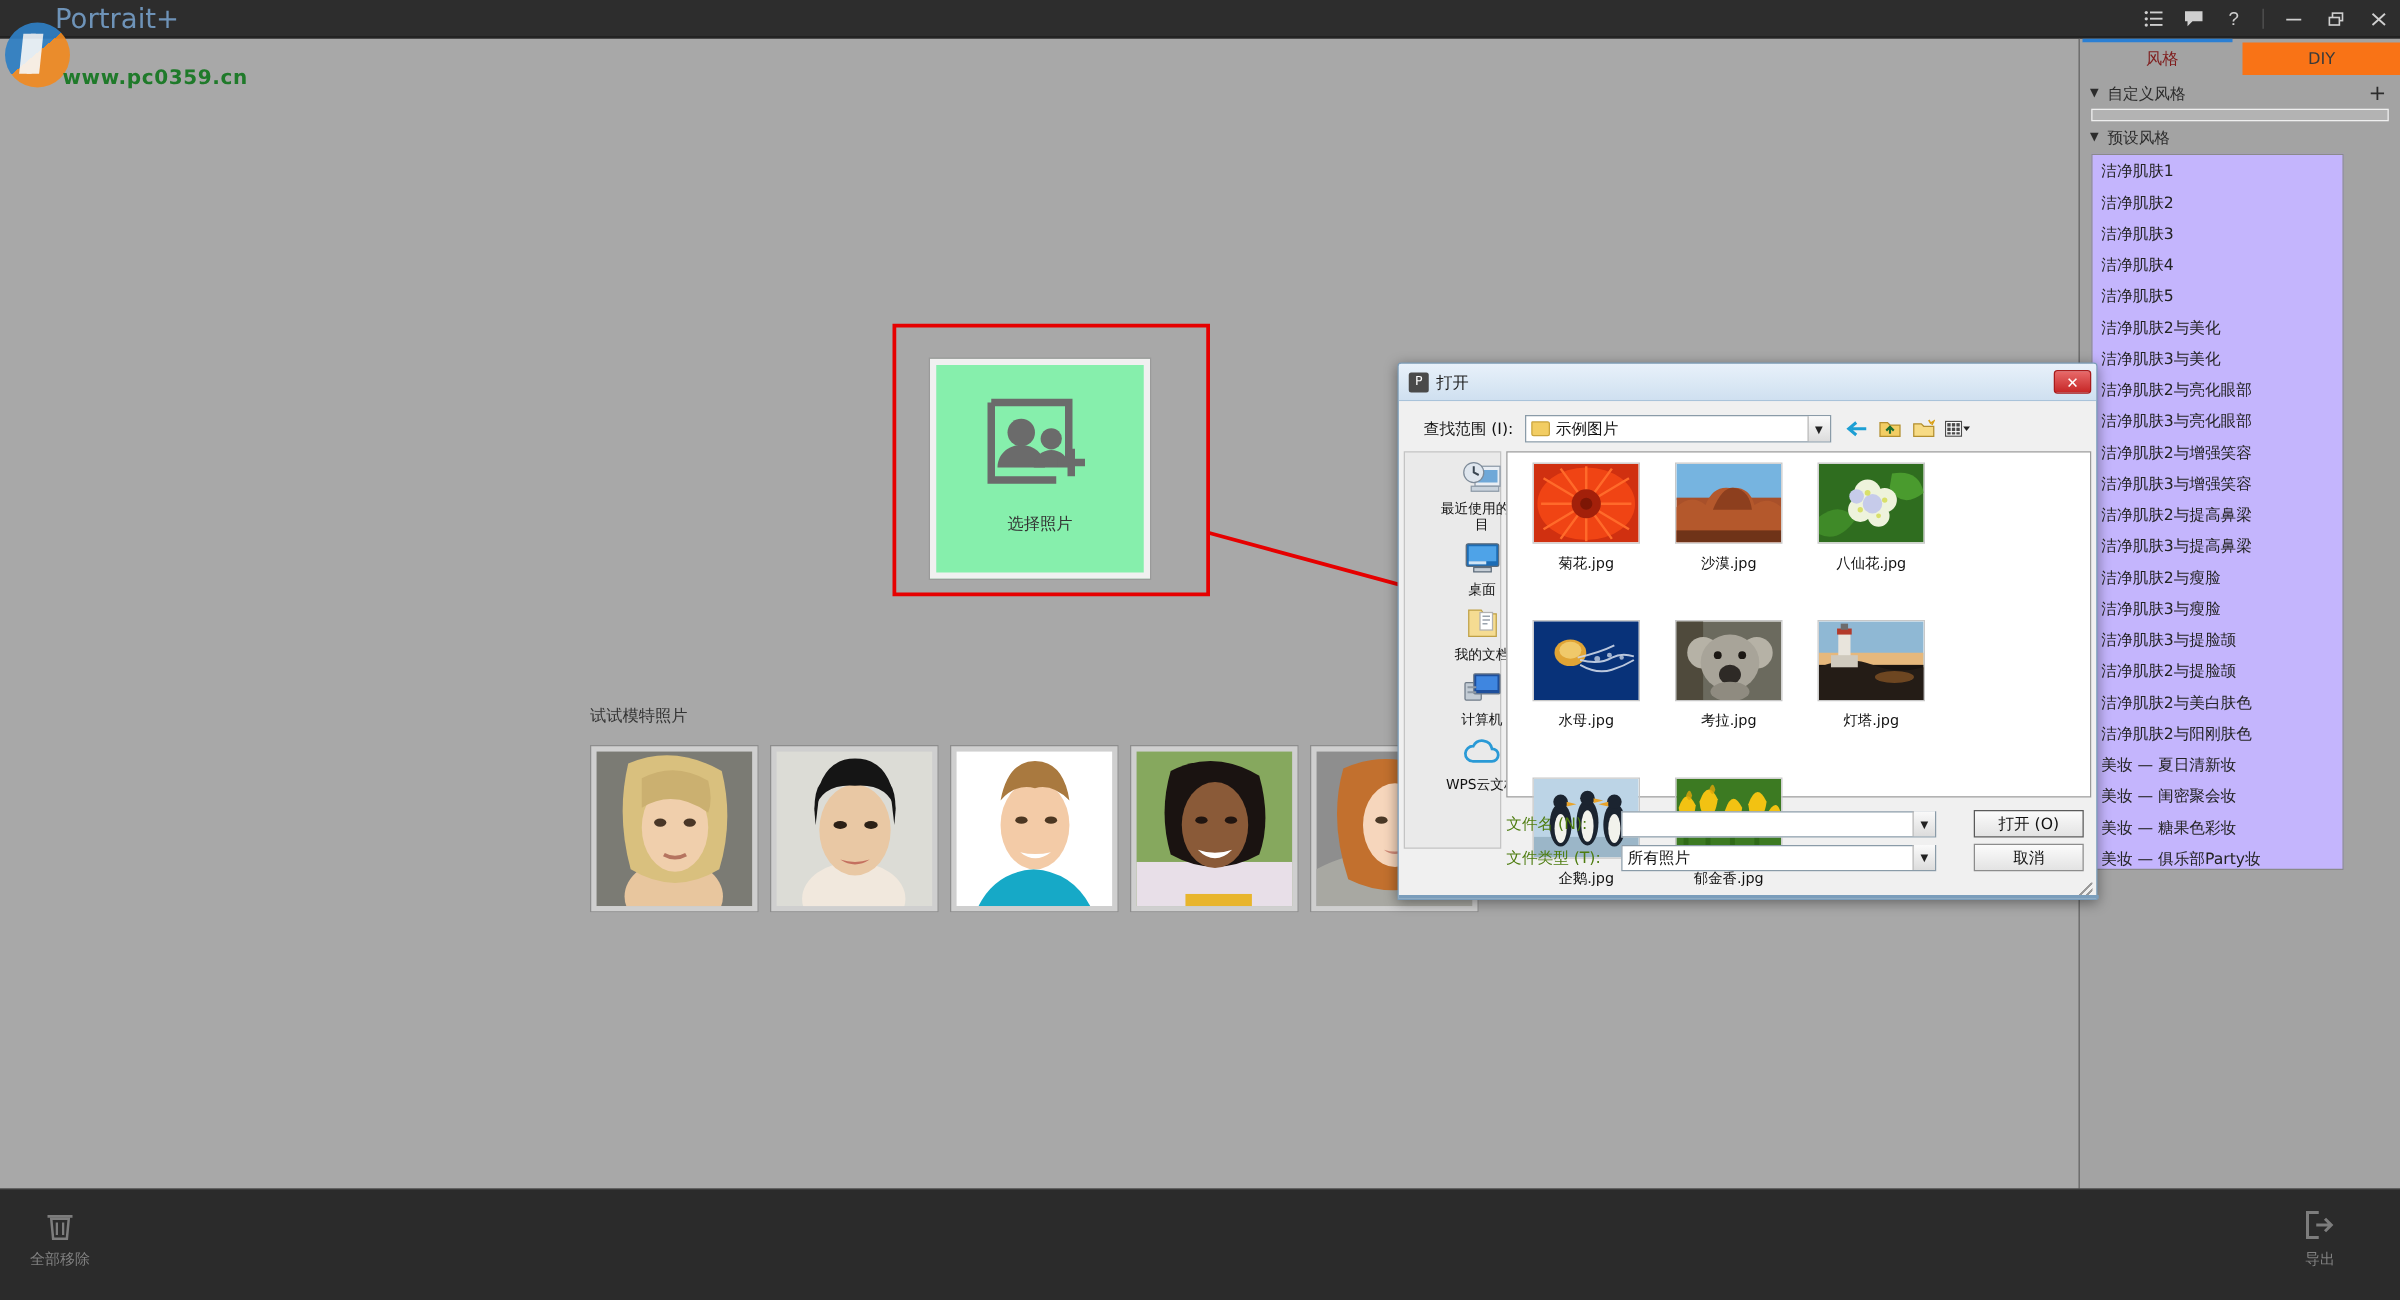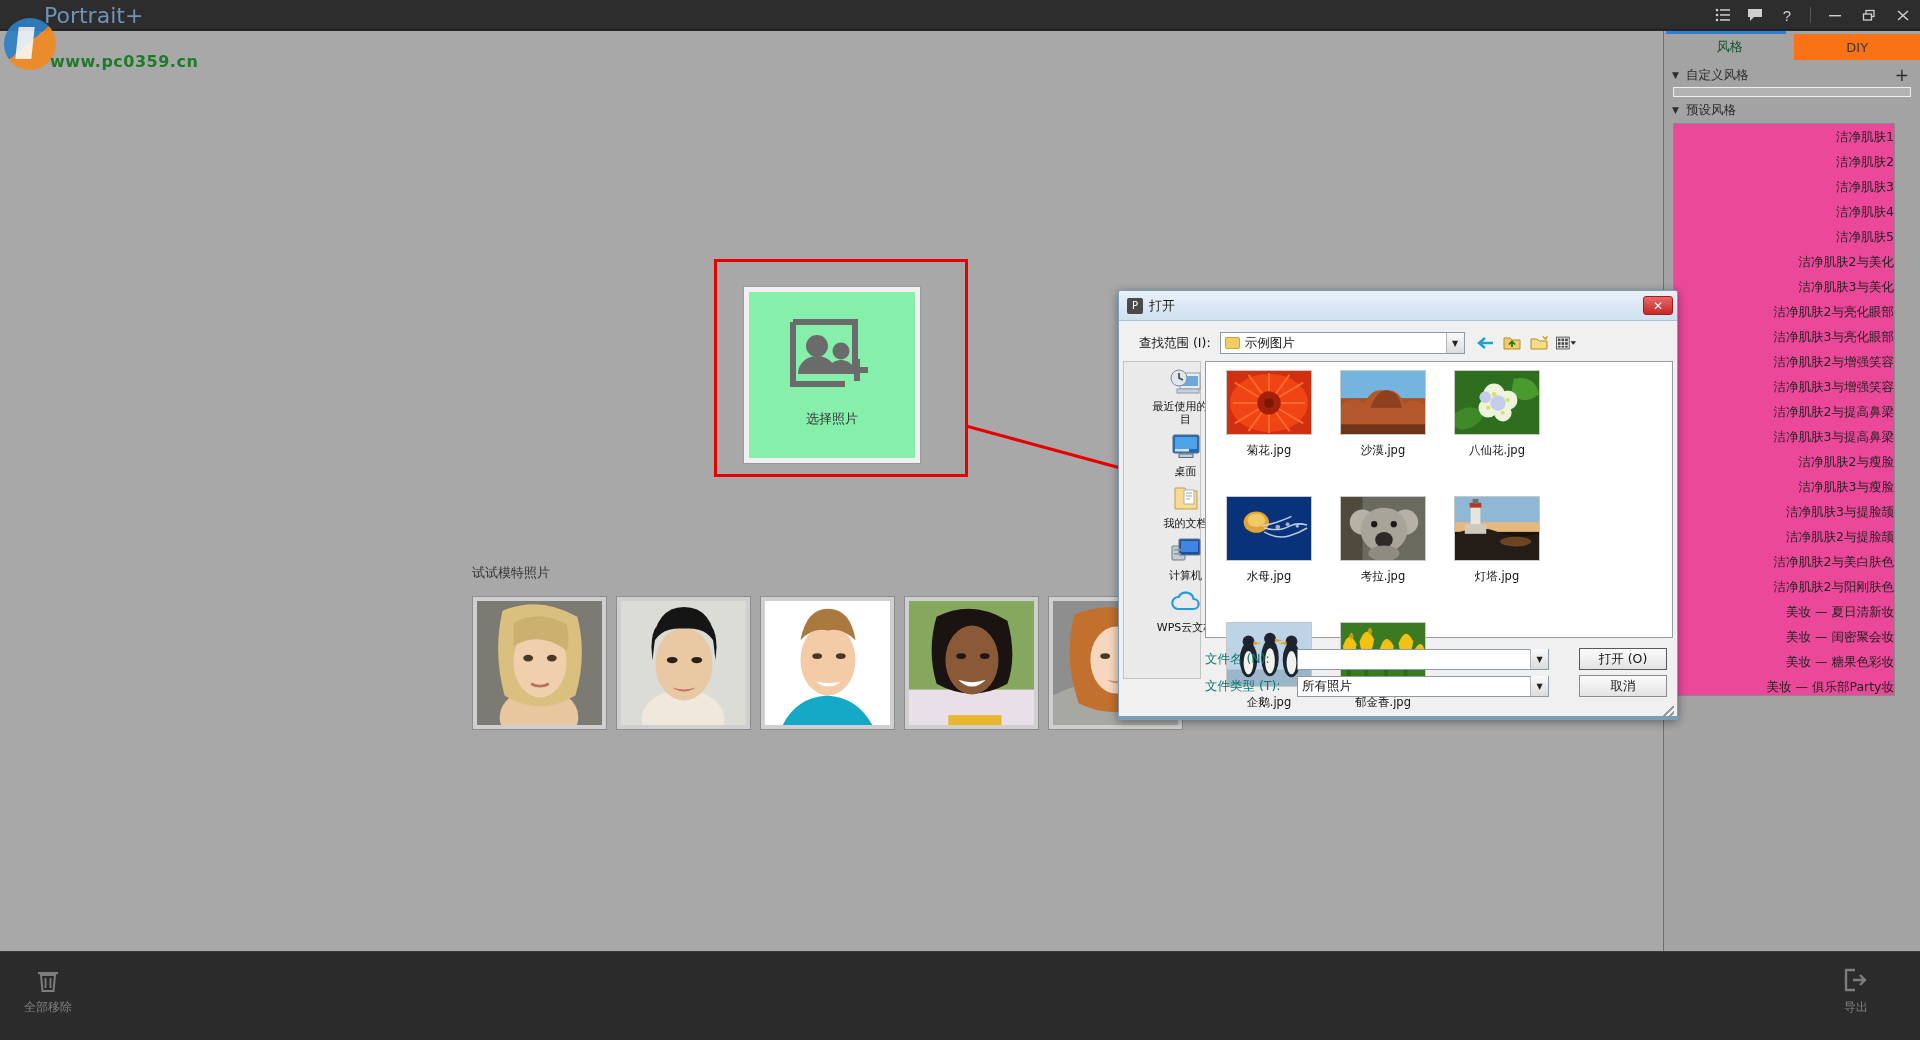--- a/index.html
+++ b/index.html
@@ -141,21 +141,21 @@
   #panel-accent {
     position: absolute; left: 2px; top: 0; width: 120px; height: 3px;
     background: #2a7fd4;
   }
   #panel-tabs {
     position: absolute; left: 2px; top: 3px; width: 255px; height: 26px;
     display: flex;
   }
   .panel-tab {
     flex: 1; display: flex; align-items: center; justify-content: center;
-    font-size: 13px; color: #14532d;
+    font-size: 13px; color: #7f1d1d;
     font-family: "DejaVu Sans", sans-serif;
   }
   .panel-tab.active { background: #a3a3a3; }
   .panel-tab.inactive { background: #f97316; color: #3a3a3a; }
 
   .section-hdr {
     position: absolute; left: 8px; width: 243px; height: 22px;
     display: flex; align-items: center;
     font-size: 12.5px; color: #2c2c2c;
     font-family: "DejaVu Sans", sans-serif;
@@ -168,26 +168,25 @@
     margin-left: auto; margin-right: 6px;
     font-size: 17px; line-height: 1; color: #2c2c2c;
   }
   #custom-hdr { top: 33px; }
   #custom-box {
     position: absolute; left: 9px; top: 56px; width: 238px; height: 10px;
     background: #b3b3b3; border: 1px solid #efefef;
   }
   #preset-hdr { top: 68px; }
   #preset-list {
-    position: absolute; left: 9px; top: 92px; width: 222px; height: 573px;
-    background: #ec4899;
+    position: absolute; left: 9px; top: 92px; width: 202px; height: 573px;
+    background: #c4b5fd;
     border: 1px solid #8a8a8a;
     border-top-color: #8a8a8a;
     overflow: hidden;
-    text-align: right;
   }
   .preset-item {
     height: 25px; line-height: 25px;
     padding-left: 7px;
     font-size: 12.5px; color: #232323;
     font-family: "DejaVu Sans", sans-serif;
     white-space: nowrap;
   }
 
   
@@ -304,21 +303,21 @@
     border: 1px solid #c8c8c8;
     position: relative; overflow: hidden;
   }
   .file-name {
     margin-top: 8px; font-size: 11.5px; color: #111;
   }
 
   #fn-row, #ft-row { position: absolute; left: 86px; height: 22px; display: flex; align-items: center; }
   #fn-row { top: 327px; }
   #ft-row { top: 354px; }
-  .fld-lbl { width: 92px; font-size: 12.5px; color: #0f766e; }
+  .fld-lbl { width: 92px; font-size: 12.5px; color: #4d7c0f; }
   .fld-combo {
     width: 252px; height: 21px;
     background: #fff; border: 1px solid #8a9ba8;
     display: flex; align-items: center;
     font-size: 12.5px; color: #111; padding-left: 4px;
   }
   .dlg-btn {
     position: absolute; right: 10px;
     width: 88px; height: 22px;
     background: linear-gradient(#fbfbfb,#e3e3e3);

